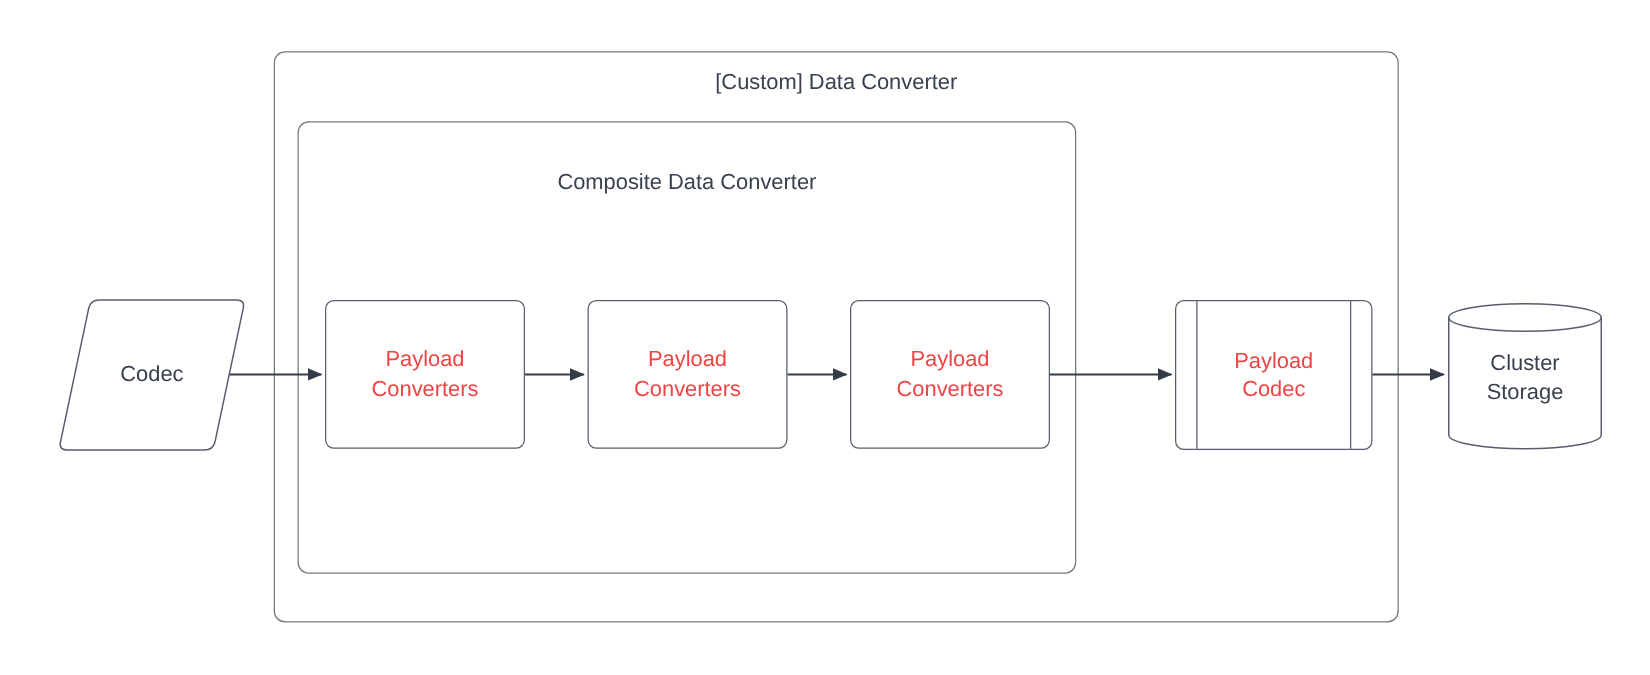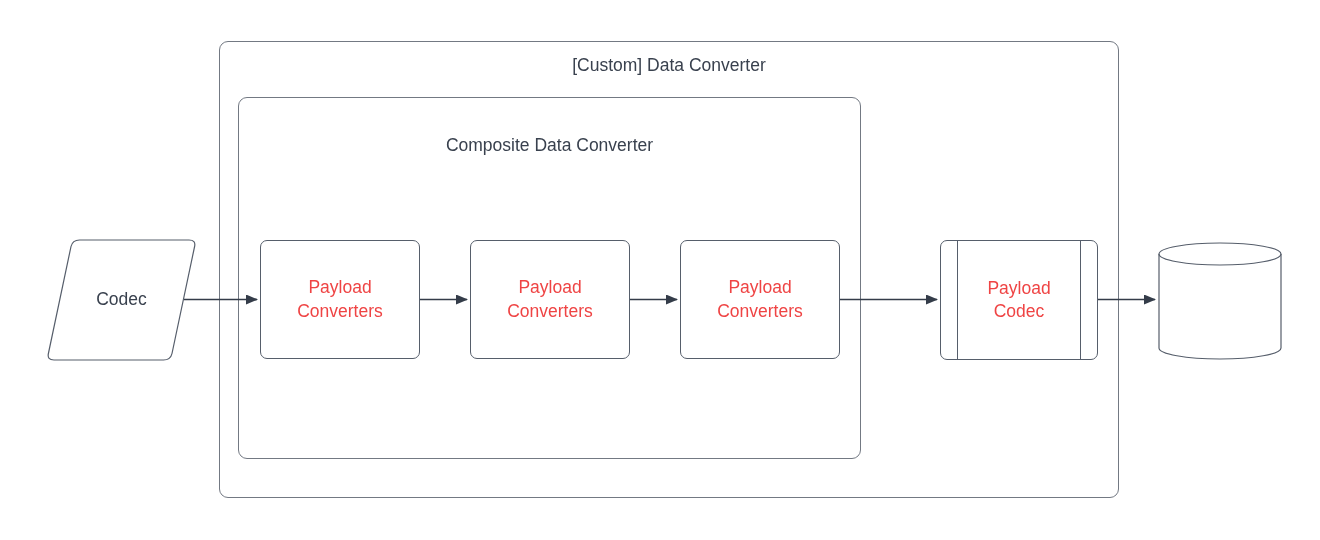--- a/index.html
+++ b/index.html
@@ -135,20 +135,22 @@
     <span>Payload
 Codec</span>
   </div>
 
   <div class="shape-node-wrap storage-wrap">
     <svg width="124" height="118" viewBox="0 0 124 118">
       <path d="M 1,12 a 61,11 0 0 1 122,0 l 0,94 a 61,11 0 0 1 -122,0 z" fill="#ffffff" stroke="#565e6b" stroke-width="1.2"></path>
       <path d="M 1,12 a 61,11 0 0 0 122,0" fill="none" stroke="#565e6b" stroke-width="1.2"></path>
     </svg>
   </div>
+  <div class="shape-label storage-label">Cluster
+Storage</div>
 
   <svg class="arrows-layer">
     <defs>
       <marker id="arrowhead" viewBox="0 0 12 10" refX="11" refY="5" markerWidth="12" markerHeight="10" orient="auto" markerUnits="userSpaceOnUse">
         <path d="M0,0 L12,5 L0,10 Z" fill="#343c49"></path>
       </marker>
     </defs>
     <line x1="184" y1="299.5" x2="257" y2="299.5" stroke="#343c49" stroke-width="1.6" marker-end="url(#arrowhead)"></line>
     <line x1="420" y1="299.5" x2="467" y2="299.5" stroke="#343c49" stroke-width="1.6" marker-end="url(#arrowhead)"></line>
     <line x1="630" y1="299.5" x2="677" y2="299.5" stroke="#343c49" stroke-width="1.6" marker-end="url(#arrowhead)"></line>

